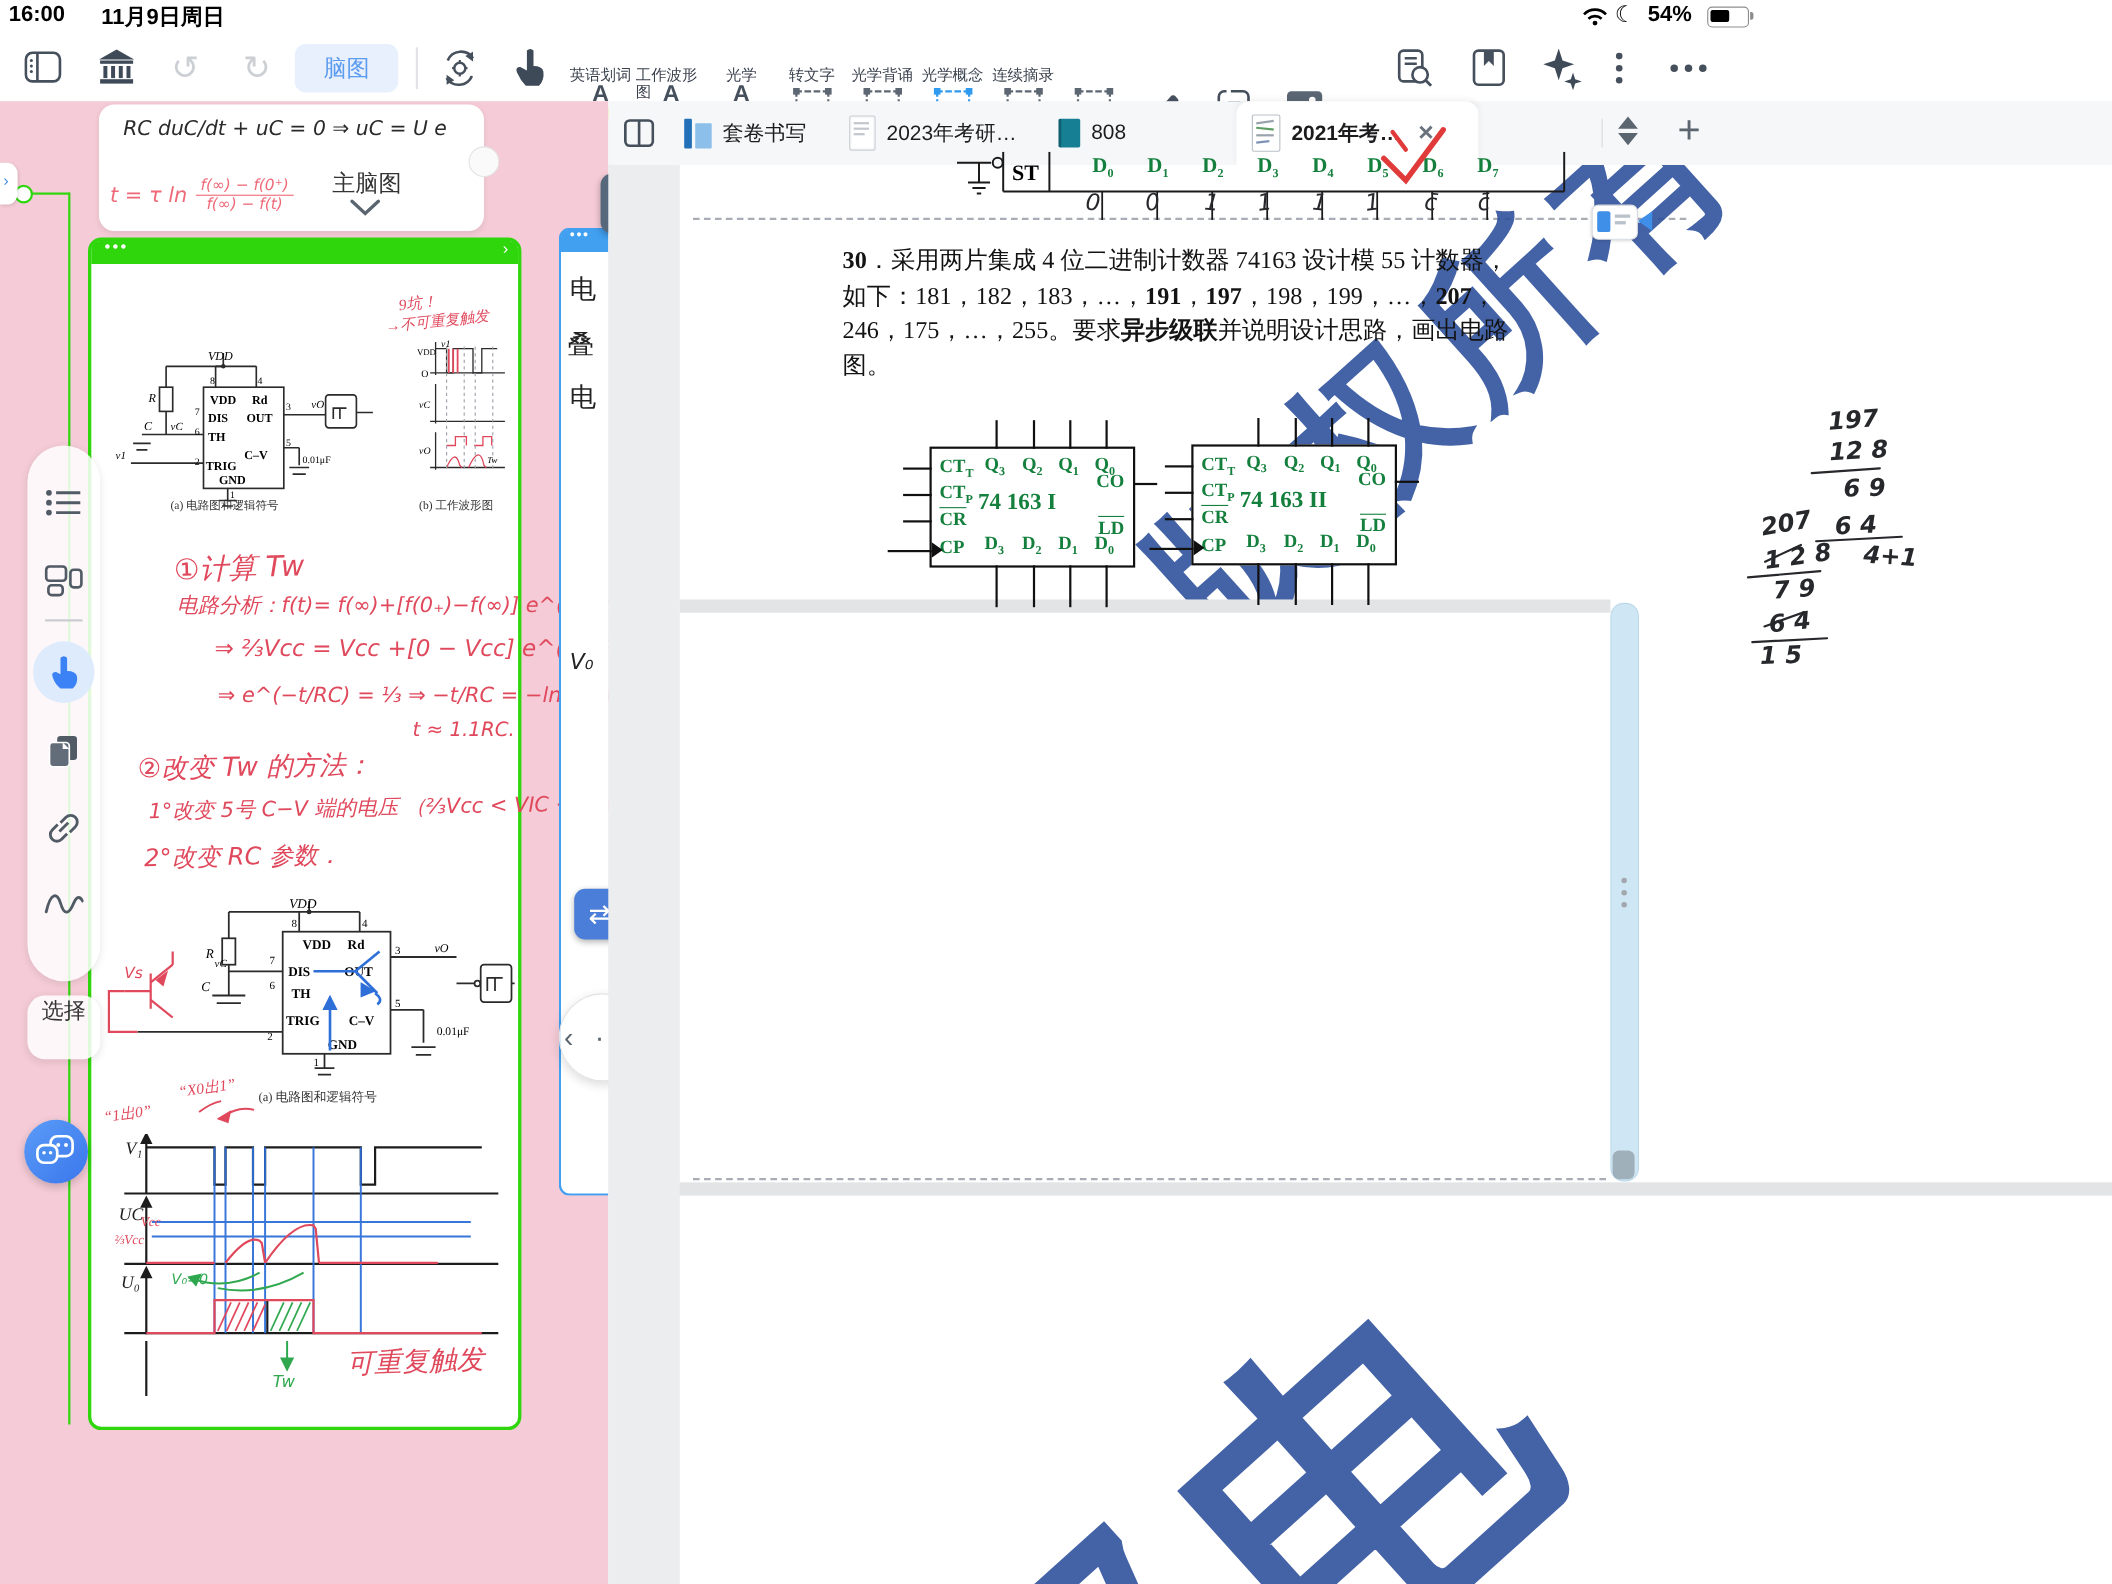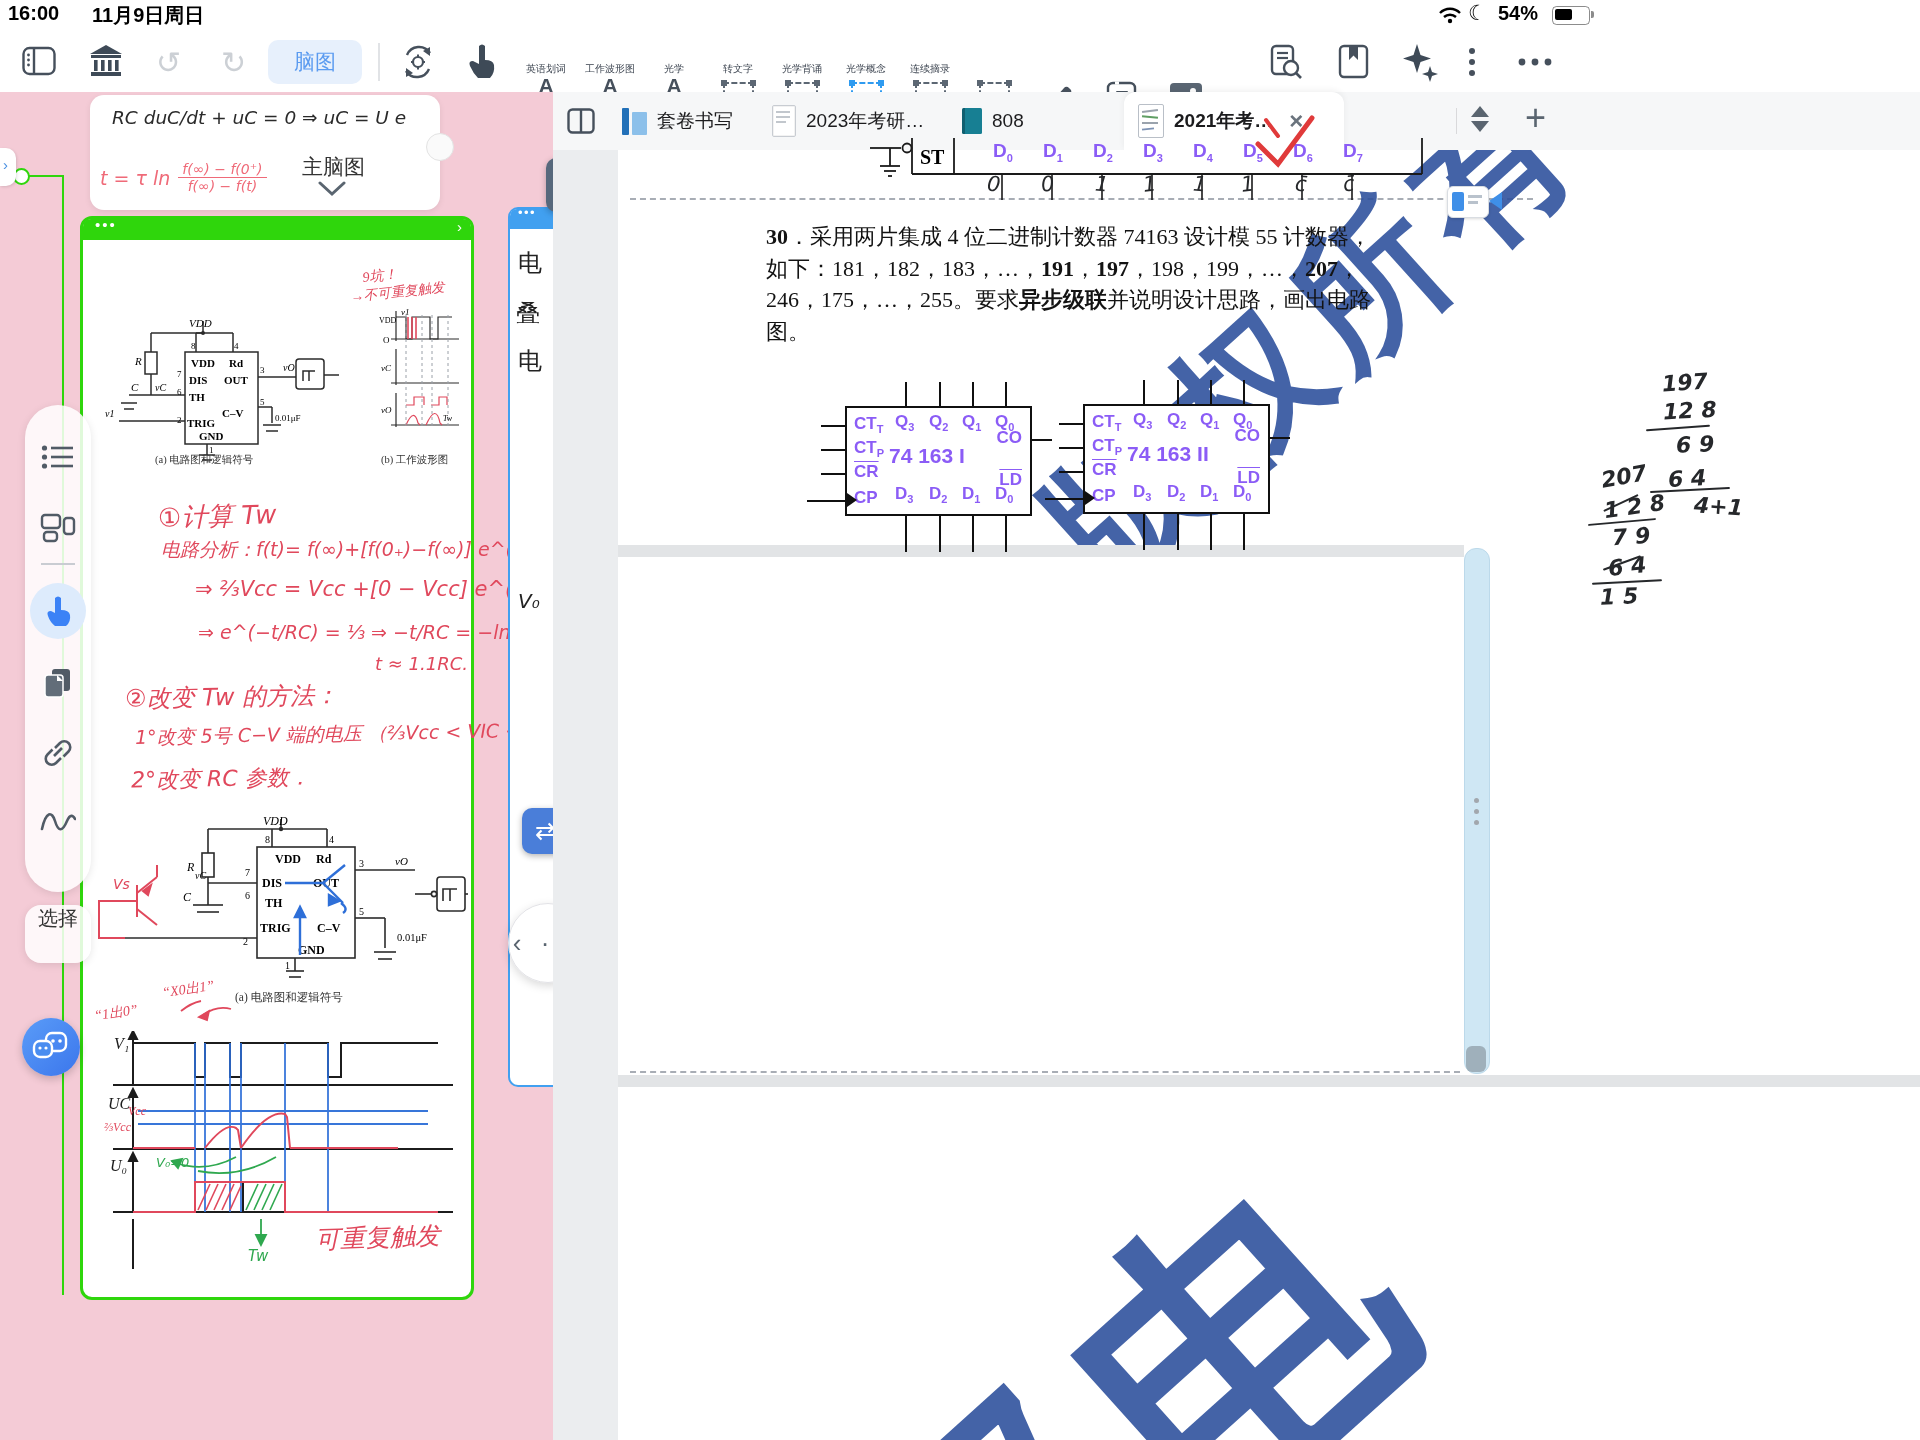--- a/index.html
+++ b/index.html
@@ -7,21 +7,21 @@
        font-family:"Liberation Sans",sans-serif;color:#222;}
   .abs{position:absolute;}
   .hw{font-family:"DejaVu Sans",sans-serif;font-style:italic;}
   .ink{color:#26282b;}
   .nowrap{white-space:nowrap;}
   
   #statusbar{left:0;top:0;width:1920px;height:30px;}
   #toolbar{left:0;top:30px;width:1920px;height:62px;background:#fff;}
   .tbtn{display:flex;align-items:center;justify-content:center;}
   .tool-item{width:64px;display:flex;flex-direction:column;align-items:center;}
-  .tool-label{height:15px;font-size:10px;color:#3a424e;line-height:15px;}
+  .tool-label{height:15px;font-size:14px;color:#3a424e;line-height:15px;}
   .hi-icon{position:relative;width:30px;height:34px;text-align:center;}
   .hi-icon .A{font-size:21px;font-weight:bold;color:#46505c;line-height:20px;}
   .hi-bar{position:absolute;left:2px;width:20px;height:2.6px;background:#46505c;}
   .hi-chip{position:absolute;right:0px;bottom:2px;width:10px;height:10px;}
   .sel-icon{position:relative;width:27px;height:27px;border:2.2px dashed #5c6773;margin-top:6px;}
   .sel-icon .h{position:absolute;width:6px;height:6px;background:#5c6773;}
   .sel-chip{position:absolute;right:-4px;bottom:-4px;width:11px;height:11px;}
   
   #tabbar{left:553px;top:92px;width:1367px;height:58px;background:#f6f7f8;border-bottom:1px solid #d8dadc;}
   .tab{display:flex;align-items:center;height:58px;font-size:19px;color:#1c1c1e;}
@@ -33,21 +33,21 @@
   #greencard{left:80px;top:124px;width:388px;height:1078px;border:3px solid #2fd60c;border-radius:12px;background:#fff;}
   #greenhdr{position:absolute;left:0;top:0;right:0;height:21px;background:#2fd60c;border-radius:8px 8px 0 0;}
   .pill{position:absolute;background:rgba(255,255,255,.85);border-radius:33px;box-shadow:0 2px 8px rgba(0,0,0,.10);}
   .pillicon{position:absolute;left:50%;transform:translateX(-50%);}
   .note{position:absolute;white-space:nowrap;color:#e0485c;font-family:"DejaVu Sans",sans-serif;font-style:italic;}
   
   #docpane{left:553px;top:150px;width:1367px;height:1290px;background:#ebedef;}
   .pline{height:31.5px;white-space:nowrap;font-family:"Liberation Serif",serif;font-size:22px;color:#131313;}
   .pline b{font-weight:700;}
   .chipbox{position:absolute;border:2.4px solid #101010;background:#fff;}
-  .pinlbl{position:absolute;font-family:Liberation Sans, sans-serif;font-weight:700;font-size:17px;color:#8b5cf6;white-space:nowrap;}
+  .pinlbl{position:absolute;font-family:Liberation Serif, serif;font-weight:700;font-size:17px;color:#15803d;white-space:nowrap;}
   .pinlbl sub{font-size:11px;}
   .ovl{text-decoration:overline;}
   .stub{position:absolute;background:#101010;}
   .uline{position:absolute;height:2.4px;background:#26282b;border-radius:2px;}
   .wmark{position:absolute;color:rgba(42,77,155,.88);font-weight:bold;white-space:nowrap;
          font-family:"DejaVu Serif",serif;transform-origin:left top;}
   svg text{font-family:"Liberation Serif",serif;}
   .svghw{font-family:"DejaVu Sans",sans-serif;font-style:italic;}
 </style>
 </head>

